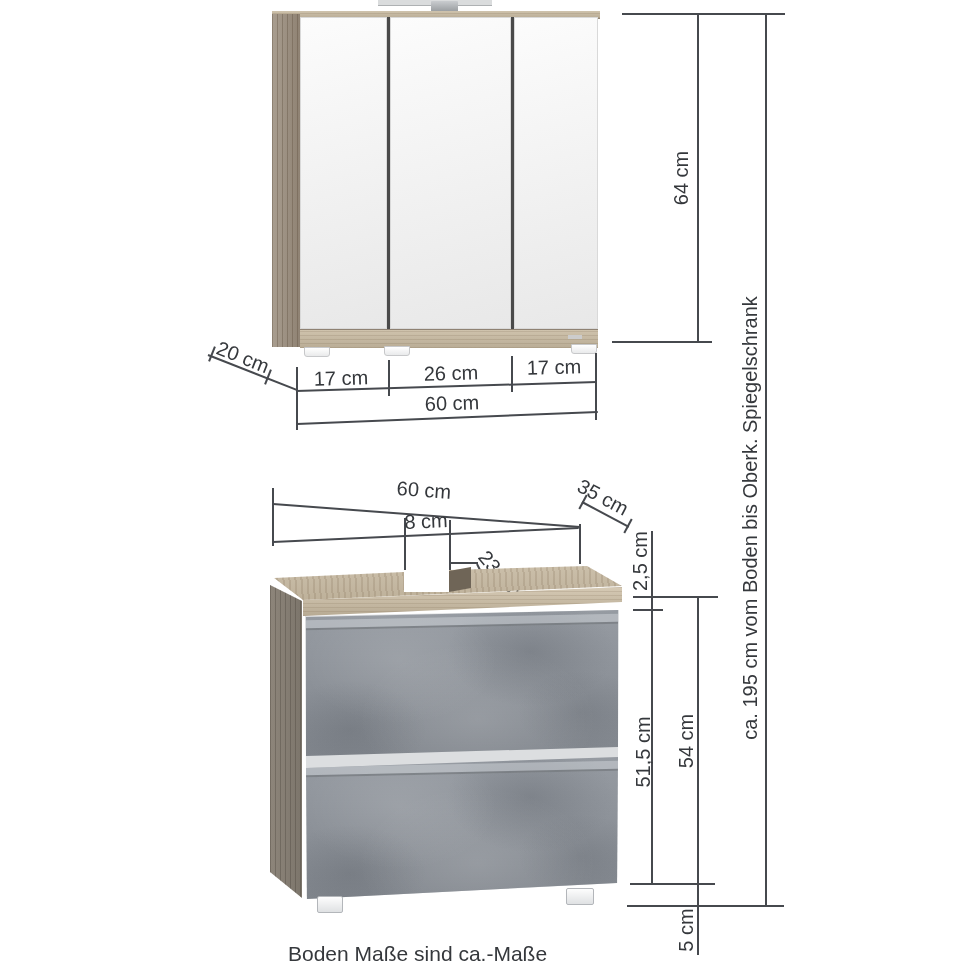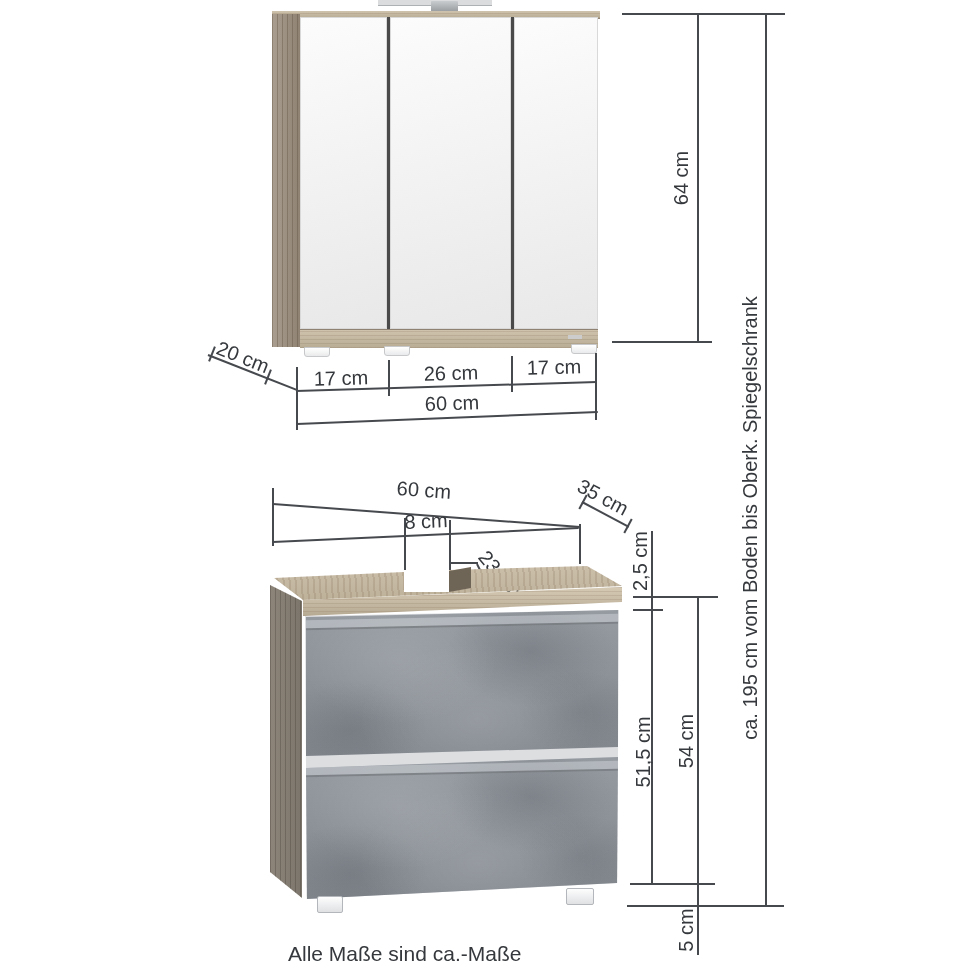--- a/index.html
+++ b/index.html
@@ -132,15 +132,15 @@
   <div class="line" style="left:651px;top:611px;width:2px;height:273px;"></div>
   <div class="lbl rot90" style="left:598px;top:741px;width:90px;">51,5 cm</div>
 
   <div class="line" style="left:697px;top:597px;width:2px;height:358px;"></div>
   <div class="lbl rot90" style="left:651px;top:730px;width:70px;">54 cm</div>
 
   <div class="line" style="left:630px;top:883px;width:85px;height:2px;"></div>
   <div class="line" style="left:627px;top:905px;width:157px;height:2px;"></div>
   <div class="lbl rot90" style="left:651px;top:919px;width:70px;">5 cm</div>
 
-  <div class="lbl" style="left:288px;top:943px;font-size:21px;text-align:left;">Alle Maße sind ca.-Maße</div>
+  <div class="lbl" style="left:288px;top:943px;font-size:21px;text-align:left;">Boden Maße sind ca.-Maße</div>
 
 </div>
 
 </body></html>

